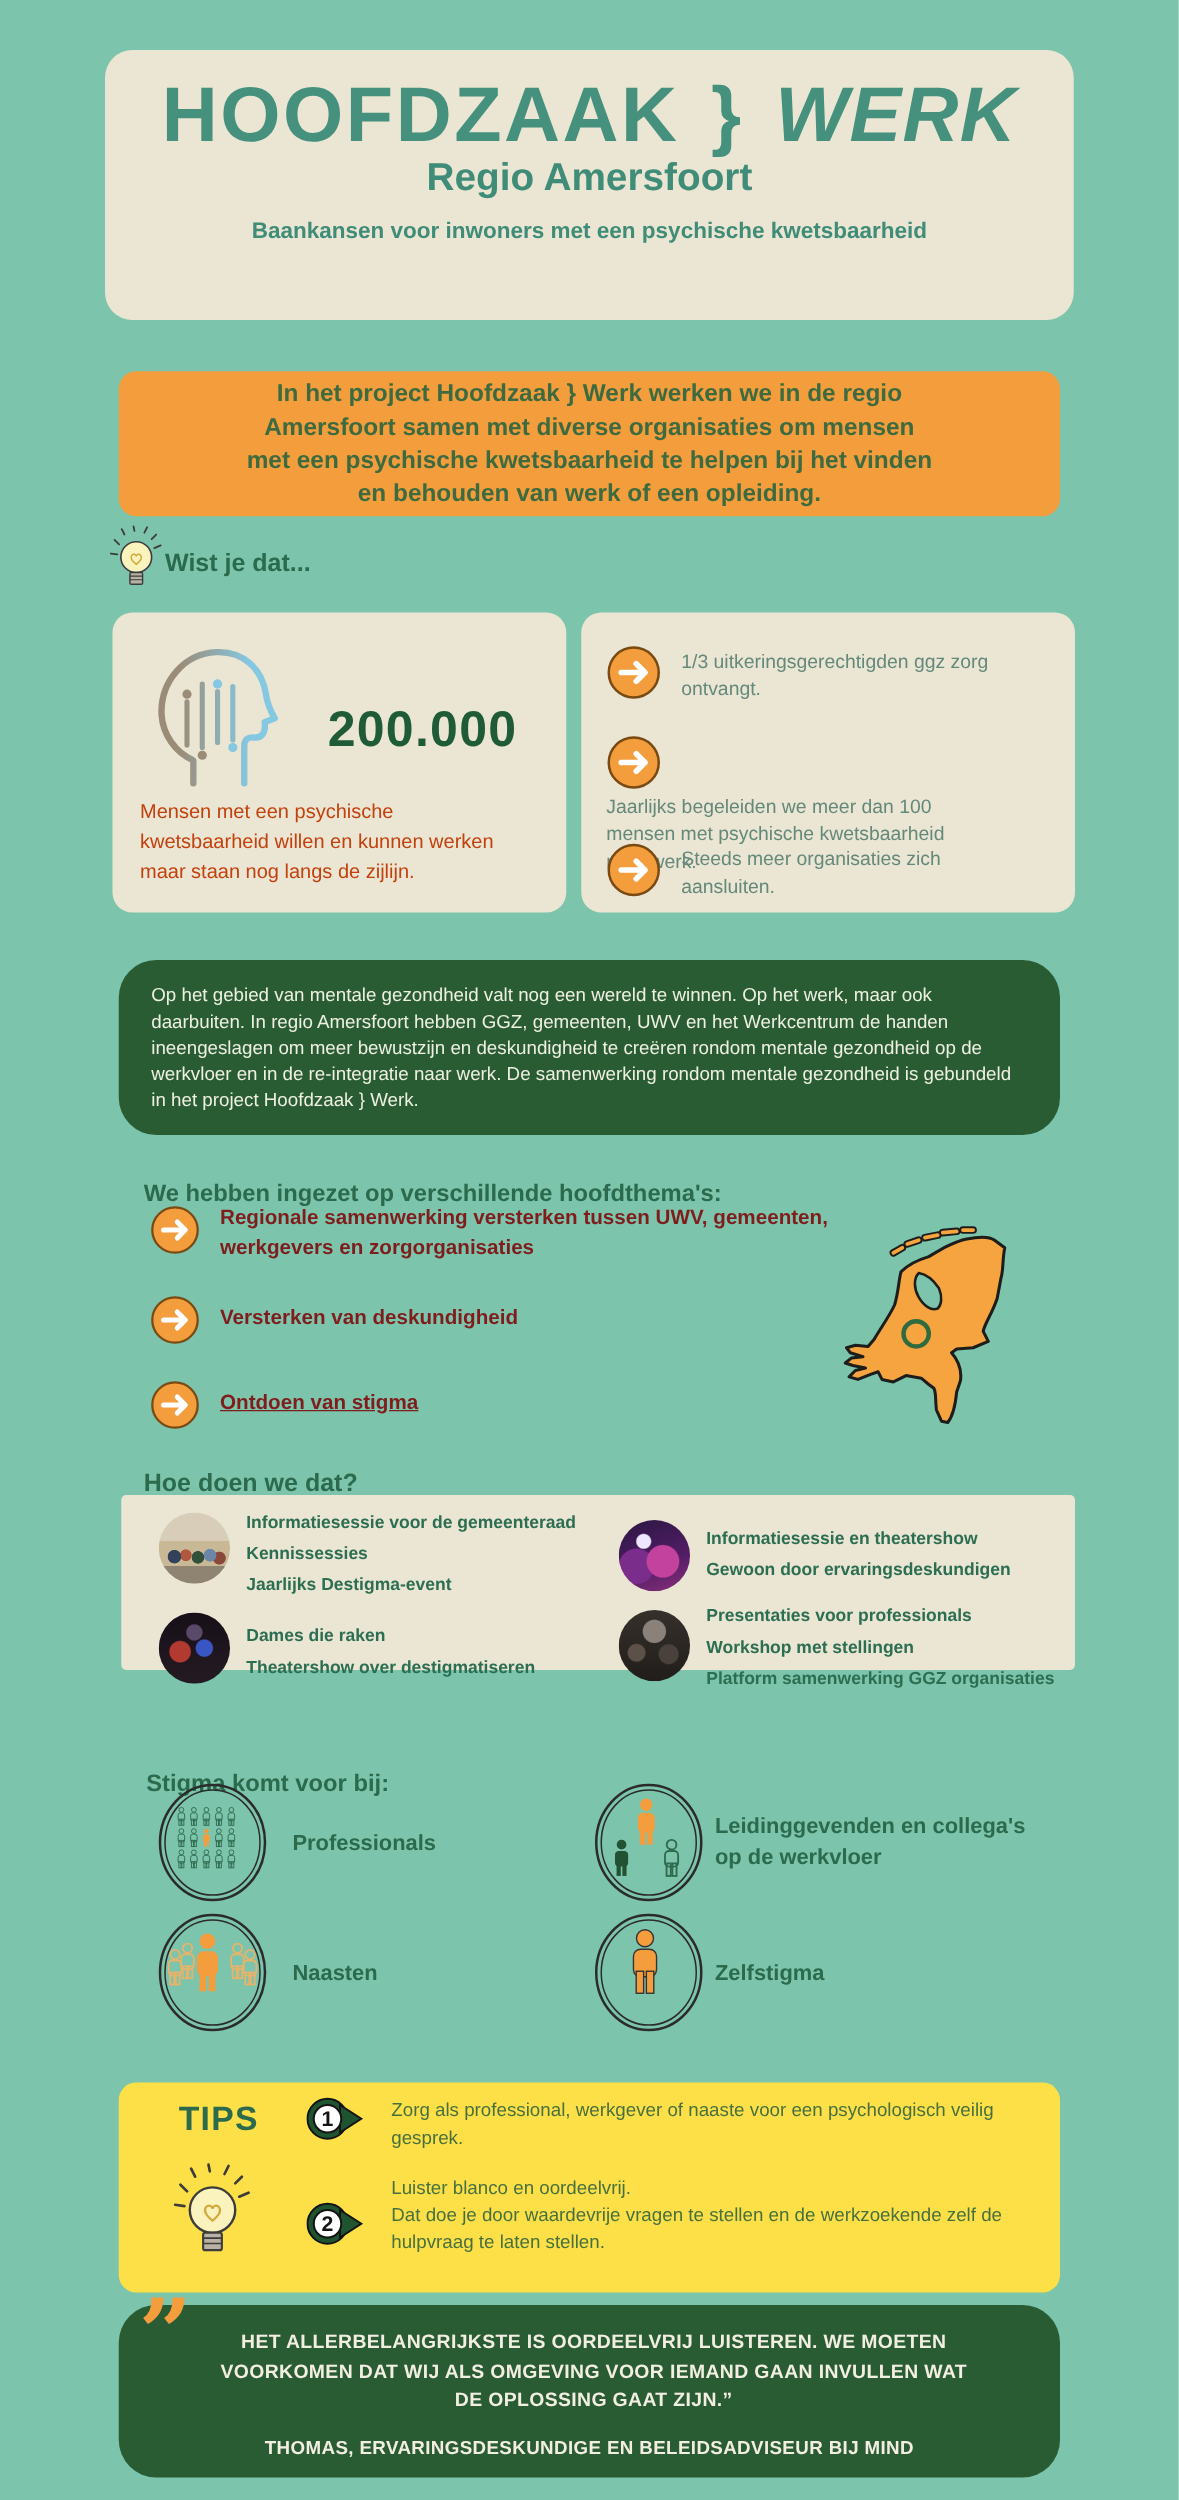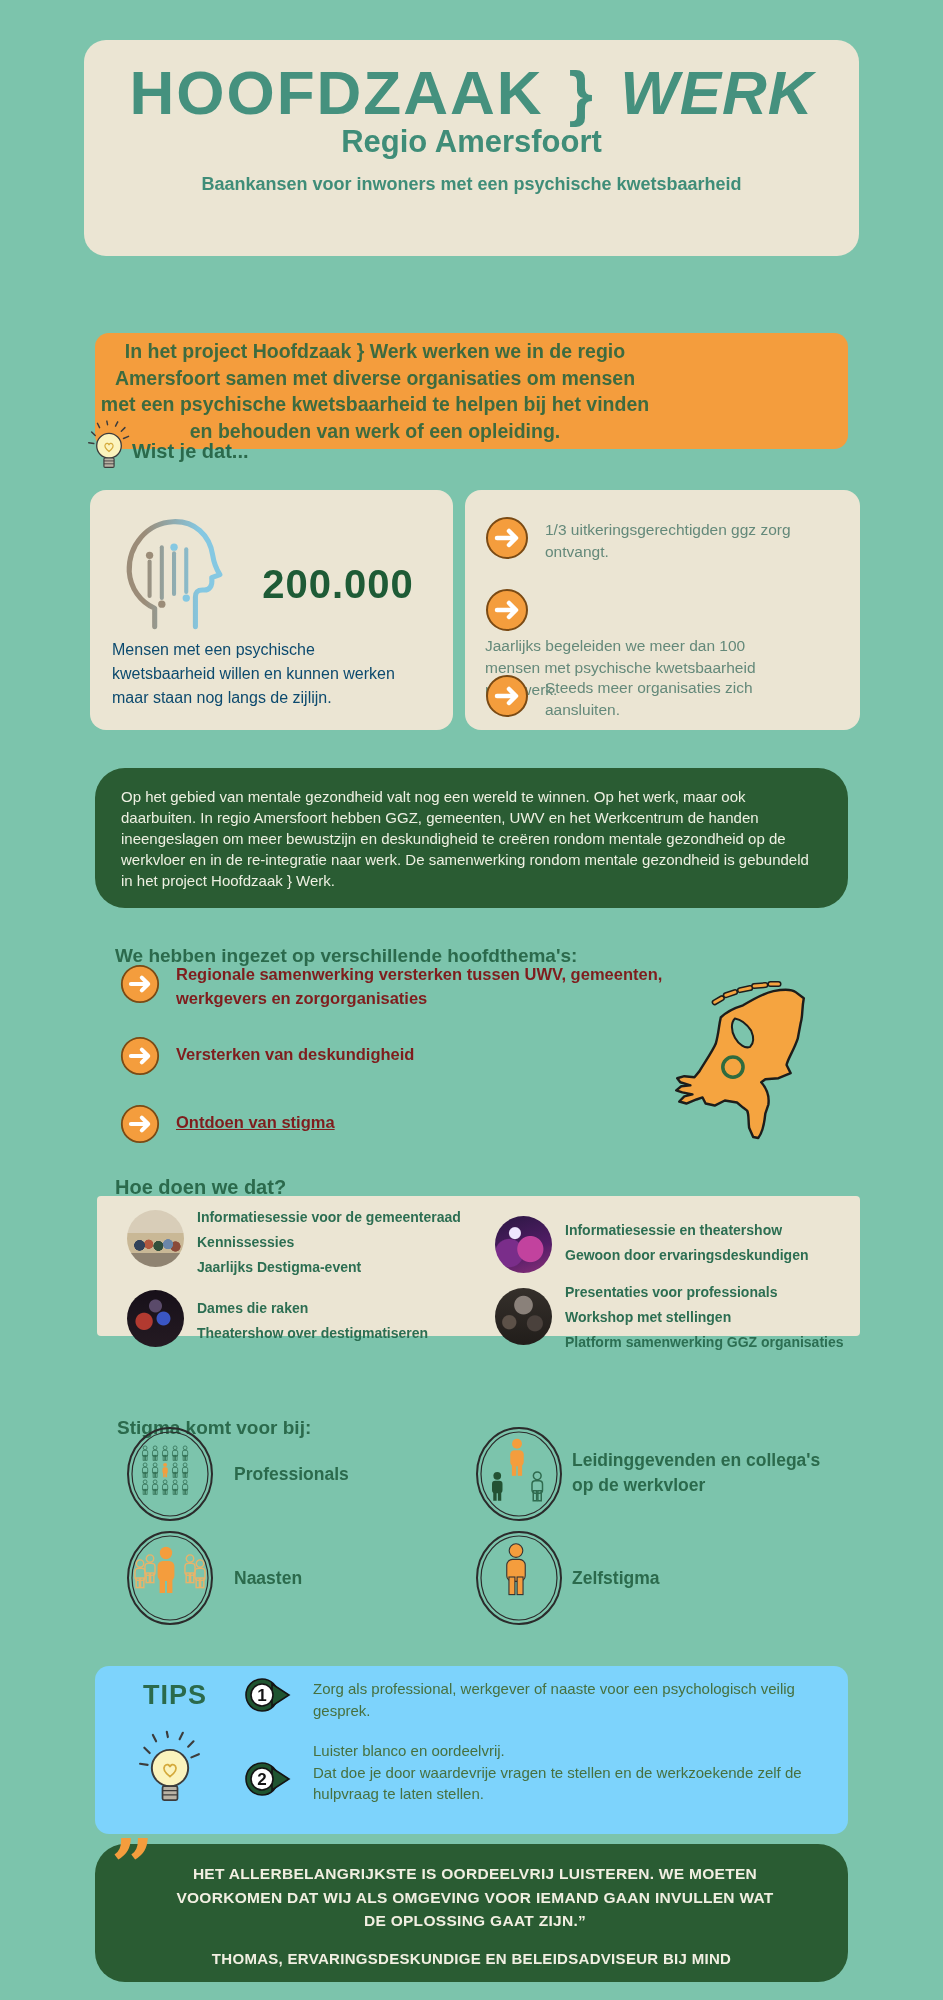--- a/index.html
+++ b/index.html
@@ -10,32 +10,32 @@
   
   .header-card{position:absolute;left:84px;top:40px;width:775px;height:216px;background:#ebe5d3;border-radius:22px;text-align:center;}
   .title{margin-top:22px;font-size:62px;color:#45917e;letter-spacing:2px;line-height:1;}
   .title .t-left{font-weight:600;}
   .title .t-brace{font-weight:600;margin:0 6px;}
   .title .t-right{font-weight:800;font-style:italic;letter-spacing:1px;}
   .region{font-size:31px;font-weight:700;color:#3f8d78;}
   .tagline{margin-top:14px;font-size:18px;font-weight:700;color:#3f8d78;}
 
   
-  .intro-card{position:absolute;left:95px;top:297px;width:753px;height:116px;background:#f49d3d;border-radius:14px;display:flex;align-items:center;justify-content:flex-start;margin-top:36px;}
+  .intro-card{position:absolute;left:95px;top:297px;width:753px;height:116px;background:#f49d3d;border-radius:14px;display:flex;align-items:center;justify-content:center;}
   .intro-card p{margin:0;width:560px;text-align:center;font-size:19.5px;line-height:26.5px;font-weight:700;color:#3d6b3f;}
 
   
   .wist-label{position:absolute;left:132px;top:440px;font-size:20px;font-weight:700;color:#2b6a4c;}
 
   
   .stat-card{position:absolute;background:#ebe5d3;border-radius:16px;}
   .stat-left{left:90px;top:490px;width:363px;height:240px;}
   .stat-right{left:465px;top:490px;width:395px;height:240px;}
   .stat-number{position:absolute;left:148px;top:72px;width:200px;text-align:center;font-size:40px;font-weight:800;letter-spacing:1px;color:#1e5b36;}
-  .stat-caption{position:absolute;left:22px;top:148px;width:290px;font-size:16px;line-height:24px;color:#0c4a6e;}
+  .stat-caption{position:absolute;left:22px;top:148px;width:290px;font-size:16px;line-height:24px;color:#c2410c;}
   .fact-row{position:absolute;left:20px;display:flex;align-items:flex-start;}
   .fact-row .icon{flex:0 0 44px;margin-right:16px;}
   .fact-text{width:280px;font-size:15.5px;line-height:22px;color:#64897a;padding-top:3px;}
   .fact-1{top:26px;} .fact-2{top:98px;flex-direction:column;} .fact-3{top:184px;}
 
   
   .context-box{position:absolute;left:95px;top:768px;width:753px;height:140px;background:#2a5c33;border-radius:30px;display:flex;align-items:center;}
   .context-box p{margin:0 26px;font-size:15px;line-height:21px;color:#eef0e2;}
 
   .section-heading{position:absolute;font-weight:700;color:#2b6a4c;}
@@ -81,21 +81,21 @@
 
   .stigma-heading{left:117px;top:1398px;font-size:19px;}
   .stigma-ring{position:absolute;width:88px;height:96px;}
   .stigma-label{position:absolute;font-size:17.5px;font-weight:700;line-height:25px;color:#2b6a4c;}
   .sr-1{left:126px;top:1426px;} .sl-1{left:234px;top:1462px;width:260px;}
   .sr-2{left:475px;top:1426px;} .sl-2{left:572px;top:1448px;width:270px;}
   .sr-3{left:126px;top:1530px;} .sl-3{left:234px;top:1566px;width:260px;}
   .sr-4{left:475px;top:1530px;} .sl-4{left:572px;top:1566px;width:260px;}
 
   
-  .tips-card{position:absolute;left:95px;top:1666px;width:753px;height:168px;background:#7dd3fc;border-radius:14px;}
+  .tips-card{position:absolute;left:95px;top:1666px;width:753px;height:168px;background:#fde047;border-radius:14px;}
   .tips-heading{position:absolute;left:48px;top:14px;font-size:27px;font-weight:800;letter-spacing:1px;color:#2b6a4c;}
   .tip-badge{position:absolute;left:150px;width:46px;height:42px;}
   .tb-1{top:8px;} .tb-2{top:92px;}
   .tip-text{position:absolute;left:218px;width:505px;font-size:15px;line-height:21.5px;color:#47703f;}
   .tx-1{top:12px;} .tx-2{top:74px;}
   .tips-bulb{position:absolute;left:44px;top:64px;}
 
   
   .quote-card{position:absolute;left:95px;top:1844px;width:753px;height:138px;background:#2a5c33;border-radius:30px;}
   .quote-mark{position:absolute;left:16px;top:-14px;font-family:"DejaVu Serif", serif;font-size:74px;font-weight:700;color:#f49d3d;line-height:1;}

